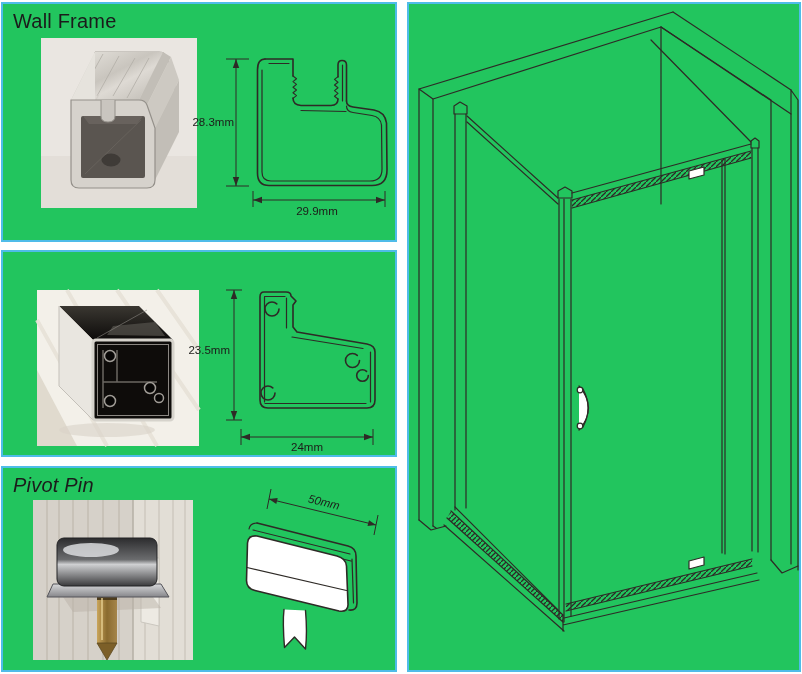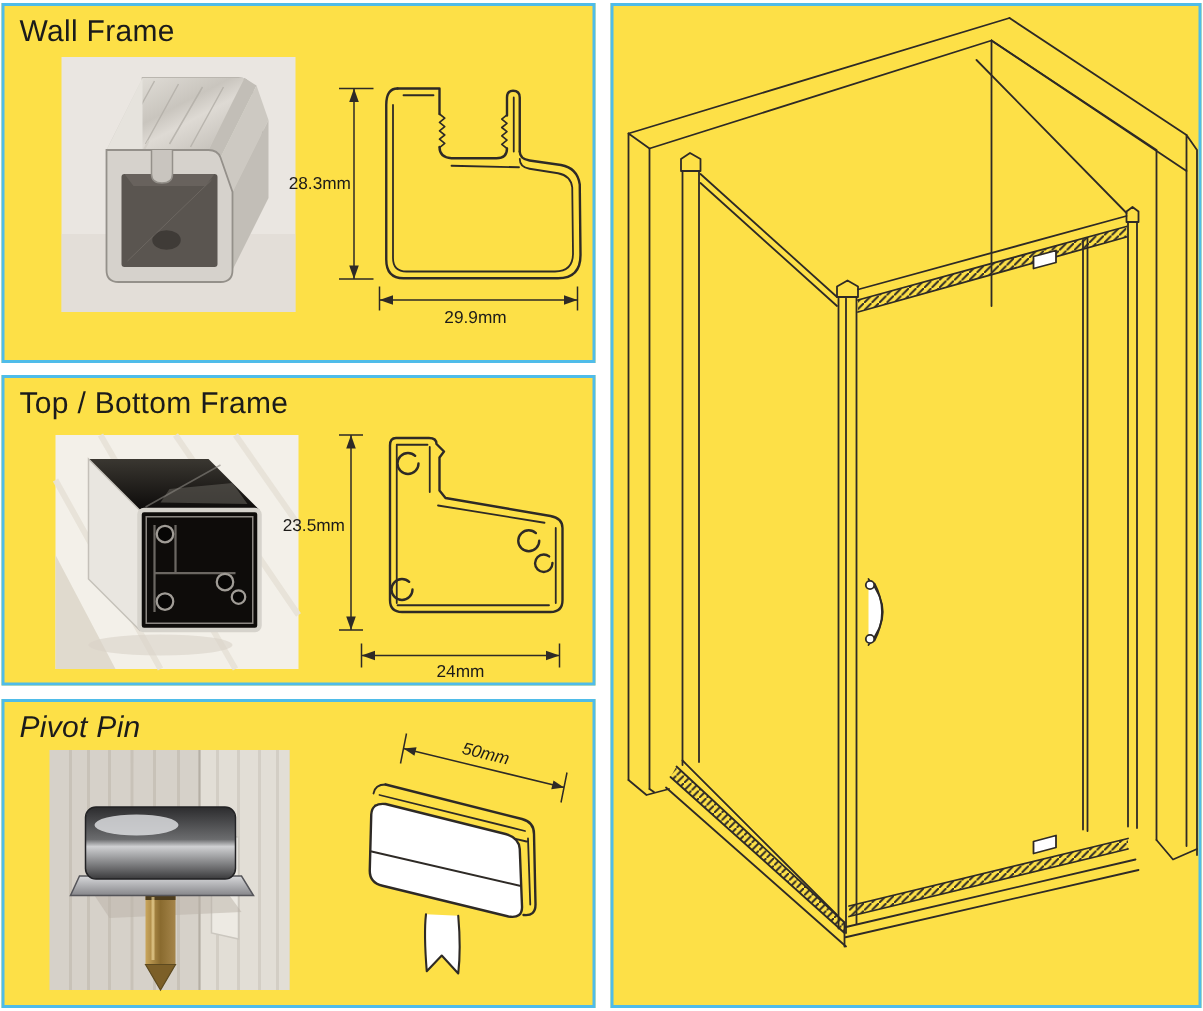--- a/index.html
+++ b/index.html
@@ -4,21 +4,21 @@
 <style>
   :root{
     --accent-border-color:#4fbce9;
     --line-color:#2e2a26;
     --background:#ffffff;
   }
   *{margin:0;padding:0;box-sizing:border-box;}
   html,body{width:802px;height:674px;background:var(--background);overflow:hidden;}
   body{font-family:"Liberation Sans",sans-serif;color:#1b1b1b;position:relative;}
   .sheet{position:absolute;inset:0;background:var(--background);}
-  .panel{position:absolute;border:2px solid var(--accent-border-color);background:#fde047;}
+  .panel{position:absolute;border:2px solid var(--accent-border-color);background:#22c55e;}
   .panel-title{position:absolute;left:10px;top:4px;font-size:20px;line-height:26px;color:#1b1b1b;letter-spacing:.2px;}
   .fill-svg{position:absolute;inset:0;width:100%;height:100%;color:var(--line-color);}
   #panel-wall-frame{left:1px;top:2px;width:396px;height:240px;}
   #panel-top-bottom-frame{left:1px;top:250px;width:396px;height:207px;}
   #panel-pivot-pin{left:1px;top:466px;width:396px;height:206px;font-style:italic;}
   #panel-enclosure{left:407px;top:2px;width:394px;height:670px;}
   text{font-family:"Liberation Sans",sans-serif;}
   .dim-label{font-size:11.5px;fill:#1d1b19;}
 </style>
 </head>
@@ -78,21 +78,20 @@
       <g>
         <path d="M252,198 H384 M252,189 V205 M384,189 V205" stroke="currentColor" stroke-width="1" fill="none"></path>
         <polygon points="252,198 261,194.8 261,201.2" fill="currentColor"></polygon>
         <polygon points="384,198 375,194.8 375,201.2" fill="currentColor"></polygon>
         <text class="dim-label" x="316" y="213" text-anchor="middle">29.9mm</text>
       </g>
     </svg>
   </div>
 
   <div class="panel" id="panel-top-bottom-frame">
-    <div class="panel-title">Top / Bottom Frame</div>
     <svg class="fill-svg" viewBox="2 250 392 203">
       <defs>
         <linearGradient id="p2gloss" x1="0" y1="0" x2="0" y2="1">
           <stop offset="0" stop-color="#3a3731"></stop>
             <stop offset="1" stop-color="#0d0b0a"></stop>
         </linearGradient>
       </defs>
 
       <g transform="translate(36,288)">
         <rect x="0" y="0" width="162" height="156" fill="#f3f0e9"></rect>

